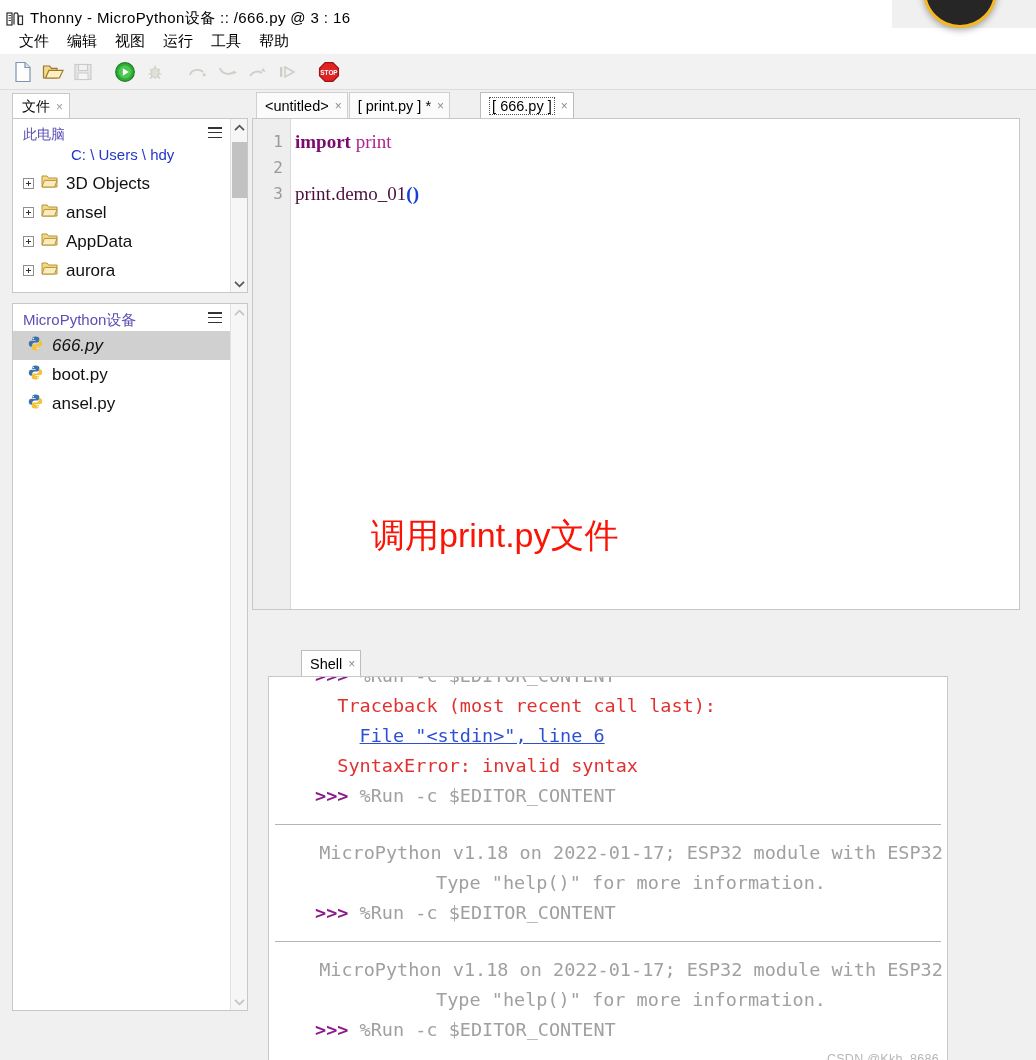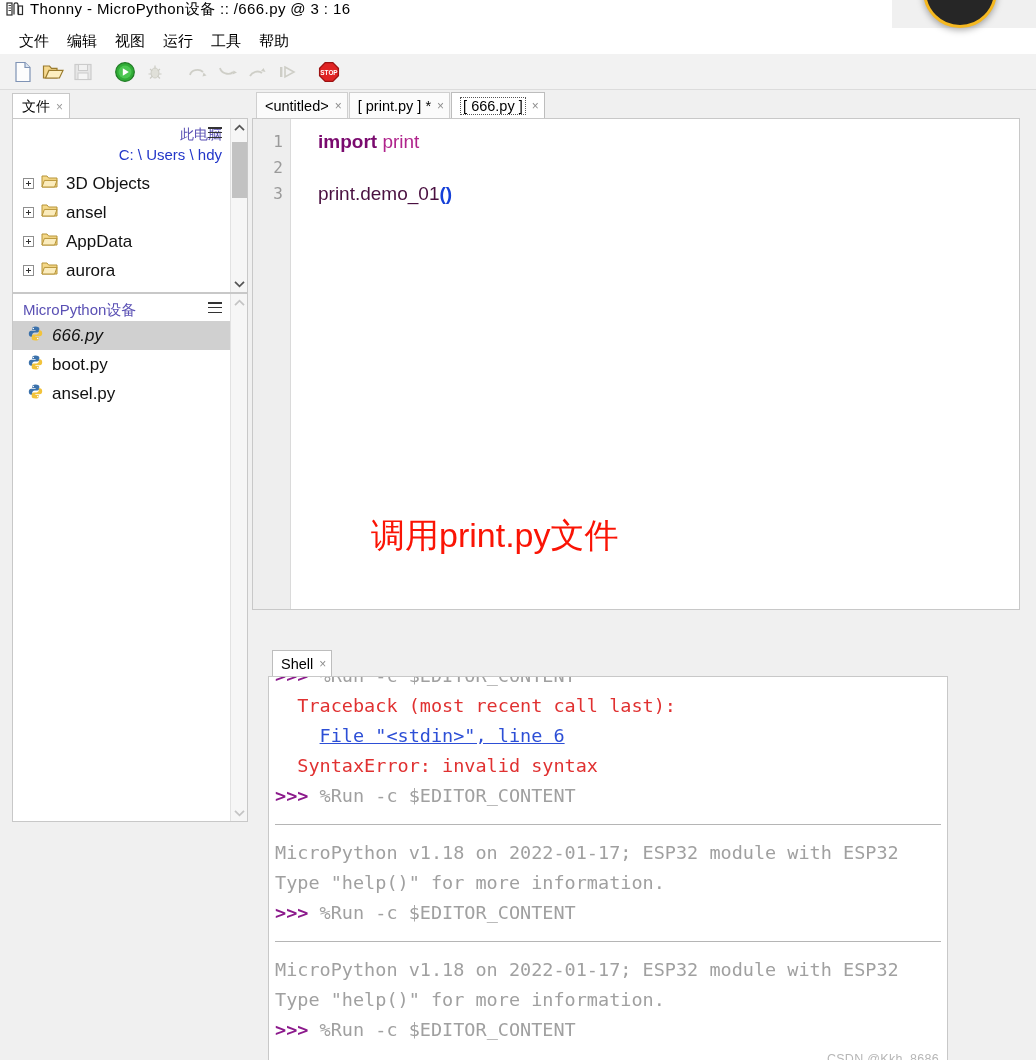--- a/index.html
+++ b/index.html
@@ -14,21 +14,21 @@
   #app {
     position: relative;
     width: 1036px; height: 1060px;
     background: #f0f0f0;
   }
 
   
   .titlebar {
     position: absolute; left: 0; top: 0; width: 892px; height: 28px;
     background: #ffffff;
-    display: flex; align-items: flex-start;
+    display: flex; align-items: flex-end;
     padding-left: 6px;
     z-index: 5;
   }
   .title-icon {
     width: 18px; height: 18px;
     margin-right: 6px;
     position: relative;
     flex: none;
   }
   .title-icon svg { display: block; }
@@ -193,20 +193,21 @@
     display: flex; align-items: center;
     padding: 0 5px 0 8px;
     font-size: 14.5px; color: #000;
     margin-right: 1px;
     position: relative; top: 1px;
     white-space: nowrap;
   }
   .etab.active {
     background: #ffffff;
     border-color: #bdbdbd;
+    margin-left: 29px;
   }
   .etab.active .etab-label {
     border: 1px dotted #555;
     padding: 0 2px;
   }
   .etab-close { margin-left: 6px; font-size: 12px; color: #8d8d8d; }
   .editor-body {
     margin: 0 0 0 0;
     height: 492px;
     background: #ffffff;
@@ -223,22 +224,22 @@
     text-align: right;
   }
   .gutter div {
     font-family: "DejaVu Sans Mono", monospace;
     font-size: 16px; color: #9a9a9a;
     line-height: 26px;
     padding-right: 7px;
   }
   .code {
     flex: 1 1 auto;
-    padding: 10px 0 0 27px;
-    font-family: Liberation Sans, sans-serif;
+    padding: 10px 0 0 4px;
+    font-family: Liberation Serif, serif;
     font-size: 19px;
     line-height: 26px;
     position: relative;
   }
   .code .ln { white-space: pre; height: 26px; }
   .kw { color: #7a0a6e; font-weight: bold; }
   .mod { color: #b0248c; }
   .nm { color: #4a1040; }
   .paren { color: #1540d8; font-weight: bold; }
   .annot {
@@ -268,23 +269,23 @@
     background: #ffffff;
     border: 1px solid #c8c8c8;
     border-bottom: none;
     overflow: hidden;
     position: relative;
     padding: 0 0 0 6px;
     font-family: "DejaVu Sans Mono", monospace;
     font-size: 18.5px;
     line-height: 30px;
   }
-  .sh-line { white-space: pre; height: 30px; }
+  .sh-line { white-space: pre; height: 30px; margin-left: 40px; }
   .sh-prompt { color: #8c1a8c; font-weight: bold; }
-  .sh-gray { color: #a0a0a0; }
+  .sh-gray { color: #a0a0a0; text-align: center; }
   .sh-err { color: #e03131; }
   .sh-link { color: #2d4fd6; text-decoration: underline; }
   .sh-sep {
     height: 1px; background: #b5b5b5;
     margin: 13px 6px 13px 0;
   }
   .sh-clip { height: 14px; overflow: hidden; position: relative; }
   .sh-clip .sh-line { position: relative; top: -16px; }
 
   
@@ -404,21 +405,21 @@
 
   <div class="sidebar">
 
     <div class="panel-tabrow">
       <div class="panel-tab">
         <span>文件</span>
         <span class="tab-close">×</span>
       </div>
     </div>
 
-    <div class="panel-body" style="height:175px;text-align:right;">
+    <div class="panel-body" style="height:175px;">
       <div class="tree-area">
         <div class="tree-header">
           <div class="tree-header-title">此电脑</div>
           <div class="tree-header-path">C: \ Users \ hdy</div>
           <span class="hamburger">
               <i></i>
               <i></i>
               <i></i>
             </span>
         </div>
@@ -478,21 +479,21 @@
           <span class="sb-thumb" style="top:6px;height:56px;"></span>
         </span>
         <span class="sb-arrow">
           <svg width="11" height="8" viewBox="0 0 11 8">
               <path d="M1 1.8L5.5 6.4 10 1.8" fill="none" stroke="#555" stroke-width="1.7"></path>
             </svg>
         </span>
       </div>
     </div>
 
-    <div class="panel-body" style="height:529px;">
+    <div class="panel-body" style="height:708px;margin-top:10px;">
       <div class="tree-area">
         <div class="tree-header" style="padding-bottom:2px;">
           <div class="tree-header-title" style="font-size:15px;">MicroPython设备</div>
           <span class="hamburger">
               <i></i>
               <i></i>
               <i></i>
             </span>
         </div>
 

